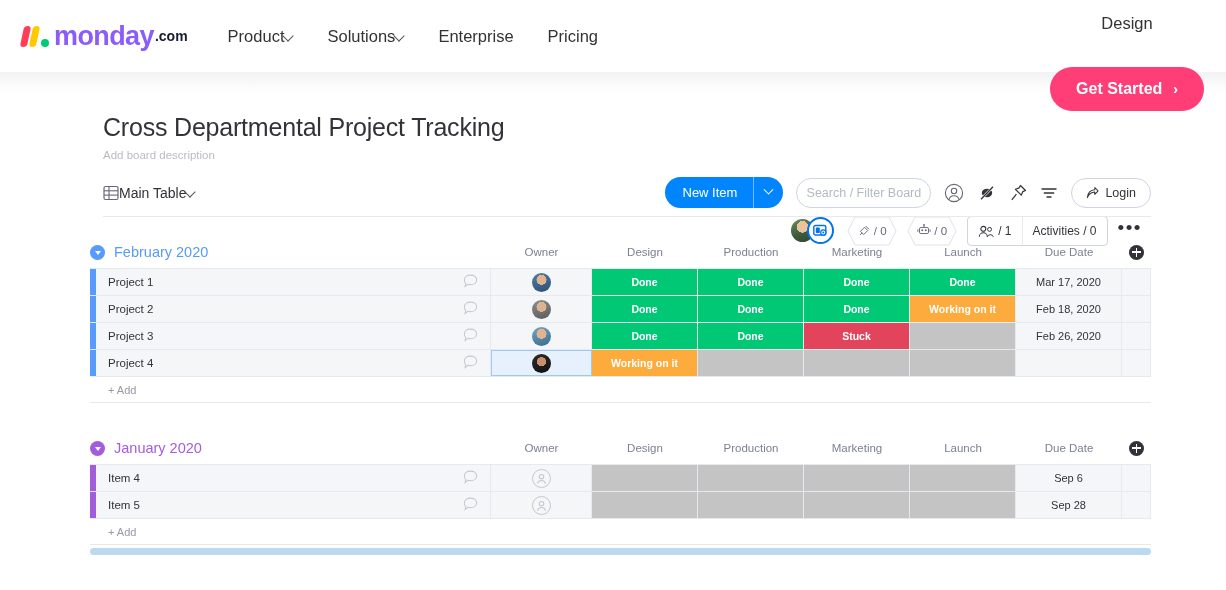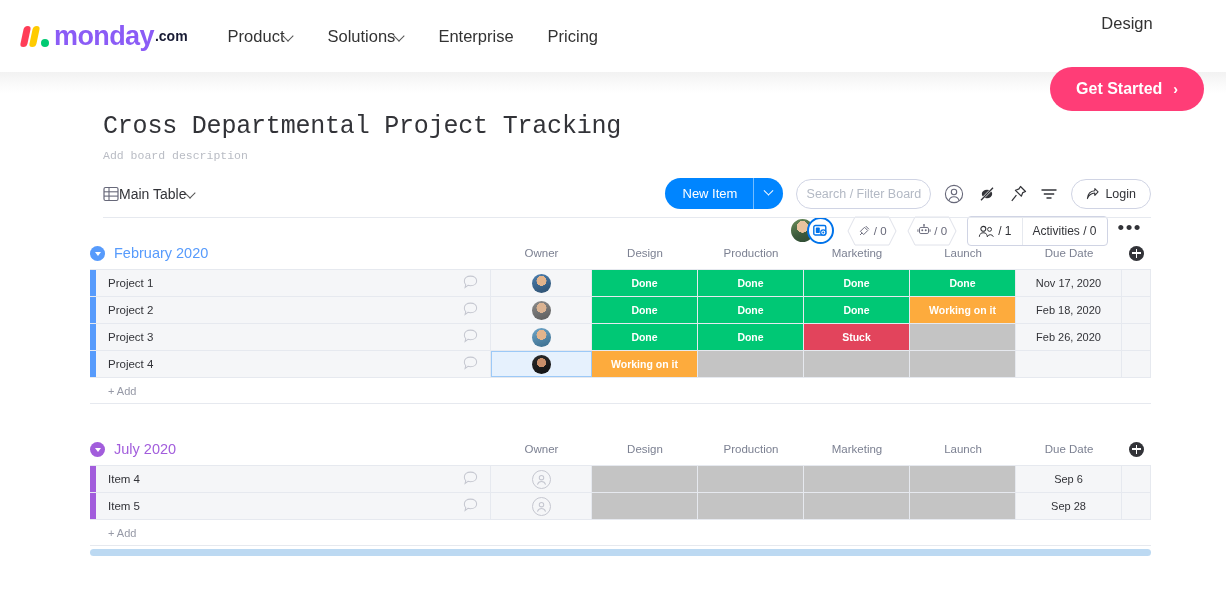--- a/index.html
+++ b/index.html
@@ -50,21 +50,21 @@
 
   
   .nav-shadow {
     height: 22px;
     background: linear-gradient(to bottom, #f2f2f2 0%, #fafafa 55%, #ffffff 100%);
   }
 
   
   .page { position: relative; padding: 0 0 0 0; }
   .board-head { padding: 18px 75px 0 103px; }
-  .board-title-row { display: flex; align-items: flex-start; font-family: Liberation Mono, monospace; }
+  .board-title-row { display: flex; align-items: flex-start; }
   .board-title {
     font-size: 25px; color: #323338; font-weight: 400; letter-spacing: -0.2px;
     line-height: 30px;
   }
   .board-desc { font-size: 11.5px; color: #b9bcc4; margin-top: 7px; }
 
   .head-right {
     position: absolute; right: 84px; top: 122px;
     display: flex; align-items: center; gap: 10px;
   }
@@ -410,21 +410,21 @@
                     <path d="M8 1.2 C11.8 1.2 14.6 3.4 14.6 6.3 C14.6 9.2 11.8 11.4 8 11.4 C7 11.4 6.1 11.3 5.3 11 L2.2 13.3 L2.9 10.2 C1.8 9.2 1.4 7.8 1.4 6.3 C1.4 3.4 4.2 1.2 8 1.2 Z" fill="none" stroke="#c5c7d0" stroke-width="1.1"></path>
                   </svg></span>
               </div>
               <div class="cell-owner">
                 <span class="row-avatar av-m1"></span>
               </div>
               <div class="cell" style="background:#00c875">Done</div>
               <div class="cell" style="background:#00c875">Done</div>
               <div class="cell" style="background:#00c875">Done</div>
               <div class="cell" style="background:#00c875">Done</div>
-              <div class="cell-date">Nov 17, 2020</div>
+              <div class="cell-date">Mar 17, 2020</div>
               <div class="cell-tail"></div>
             </div>
             <div class="row">
               <div class="row-color" style="background:#579bfc"></div>
               <div class="cell-name">
                 <span>Project 2</span>
                 <span class="chat-icon"><svg width="15" height="14" viewBox="0 0 16 15">
                     <path d="M8 1.2 C11.8 1.2 14.6 3.4 14.6 6.3 C14.6 9.2 11.8 11.4 8 11.4 C7 11.4 6.1 11.3 5.3 11 L2.2 13.3 L2.9 10.2 C1.8 9.2 1.4 7.8 1.4 6.3 C1.4 3.4 4.2 1.2 8 1.2 Z" fill="none" stroke="#c5c7d0" stroke-width="1.1"></path>
                   </svg></span>
               </div>
@@ -478,21 +478,21 @@
               <div class="row-color" style="background:#579bfc"></div>
               <span class="lbl">+ Add</span>
             </div>
           </div>
         </div>
         <div class="group">
           <div class="grp-head">
             <span class="grp-toggle" style="background:#a25ddc">
               <span class="tri"></span>
             </span>
-            <span class="grp-title" style="color:#a25ddc">July 2020</span>
+            <span class="grp-title" style="color:#a25ddc">January 2020</span>
             <span class="hdr-cells">
               <span class="hdr-cell" style="width:101px">Owner</span>
               <span class="hdr-cell" style="width:106px">Design</span>
               <span class="hdr-cell" style="width:106px">Production</span>
               <span class="hdr-cell" style="width:106px">Marketing</span>
               <span class="hdr-cell" style="width:106px">Launch</span>
               <span class="hdr-cell" style="width:106px">Due Date</span>
               <span style="width:29px;display:flex;justify-content:center;position:relative">
                 <span class="plus-circle"></span>
               </span>

